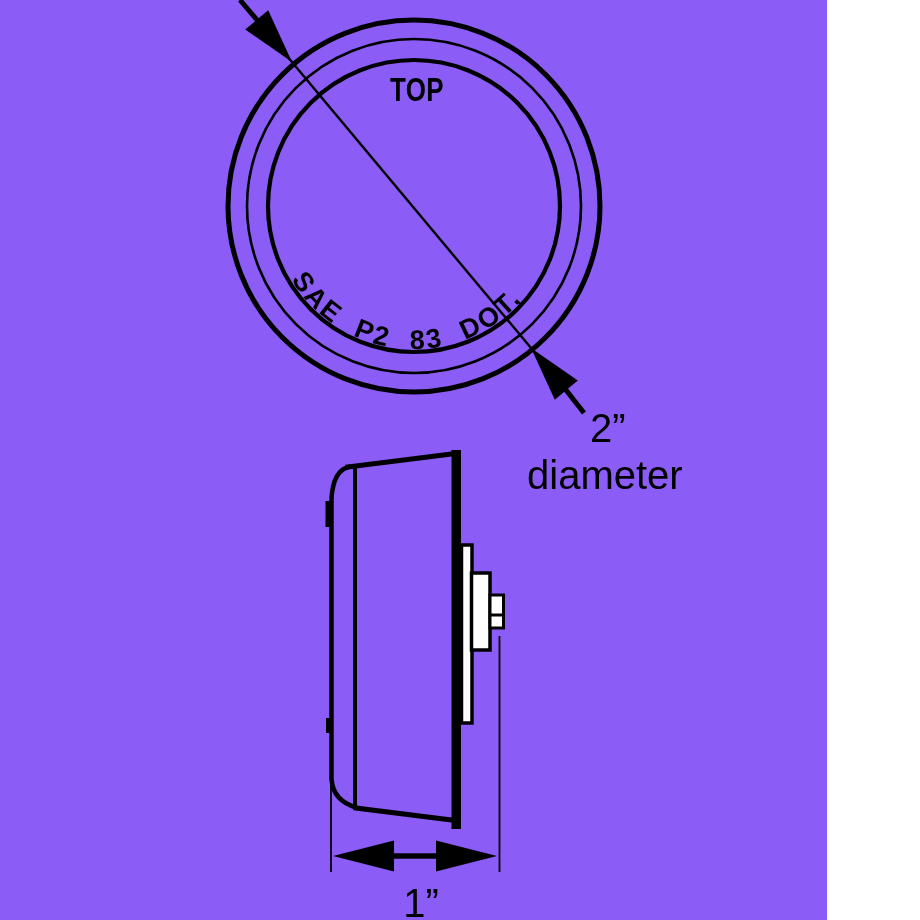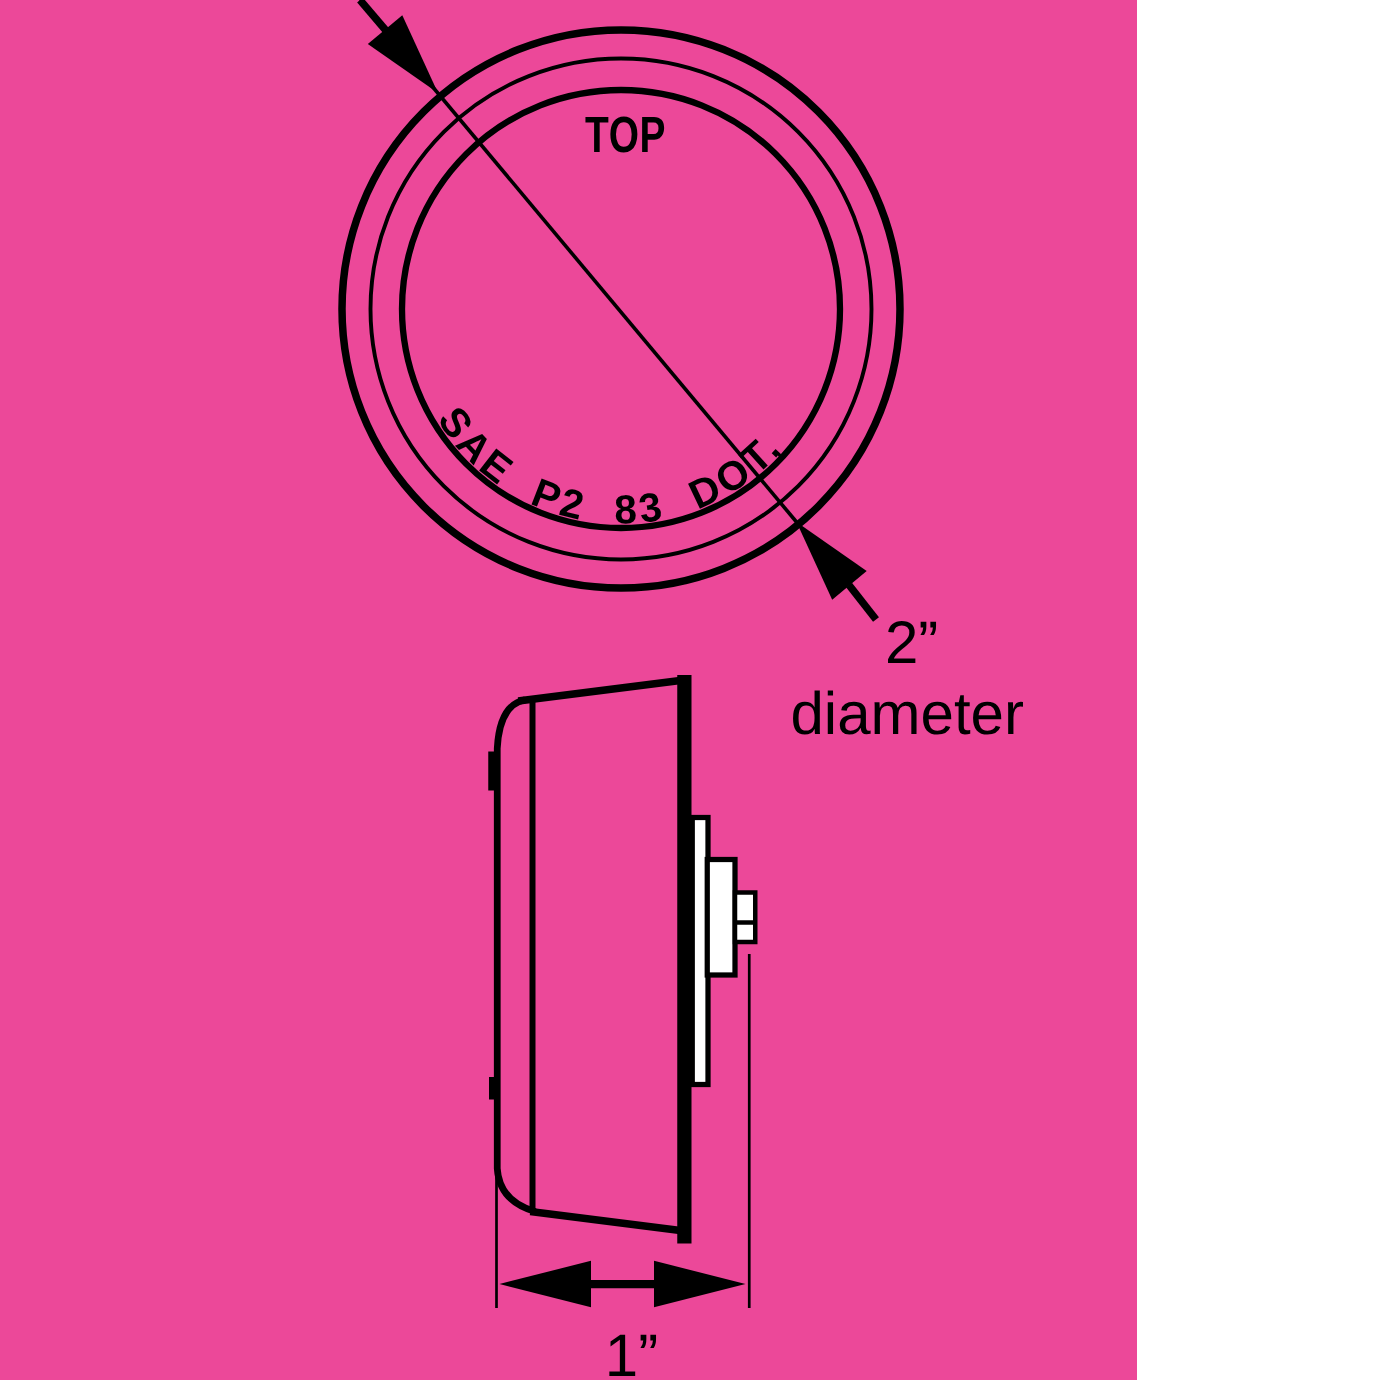--- a/index.html
+++ b/index.html
@@ -2,23 +2,23 @@
 <html><head>
 <meta charset="utf-8">
 <style>
   html, body {
     margin: 0;
     padding: 0;
     background: #ffffff;
   }
   .canvas {
     position: relative;
-    width: 758px;
+    width: 827px;
     height: 920px;
-    background: #ec4899;
+    background: #8b5cf6;
     overflow: hidden;
     font-family: "Liberation Sans", sans-serif;
     text-align: center;
   }
   svg { display: block; }
   .ink-stroke { stroke: #000000; fill: none; }
   .ink-fill   { fill: #000000; stroke: none; }
   .label {
     font-family: "Liberation Sans", sans-serif;
     fill: #000000;

